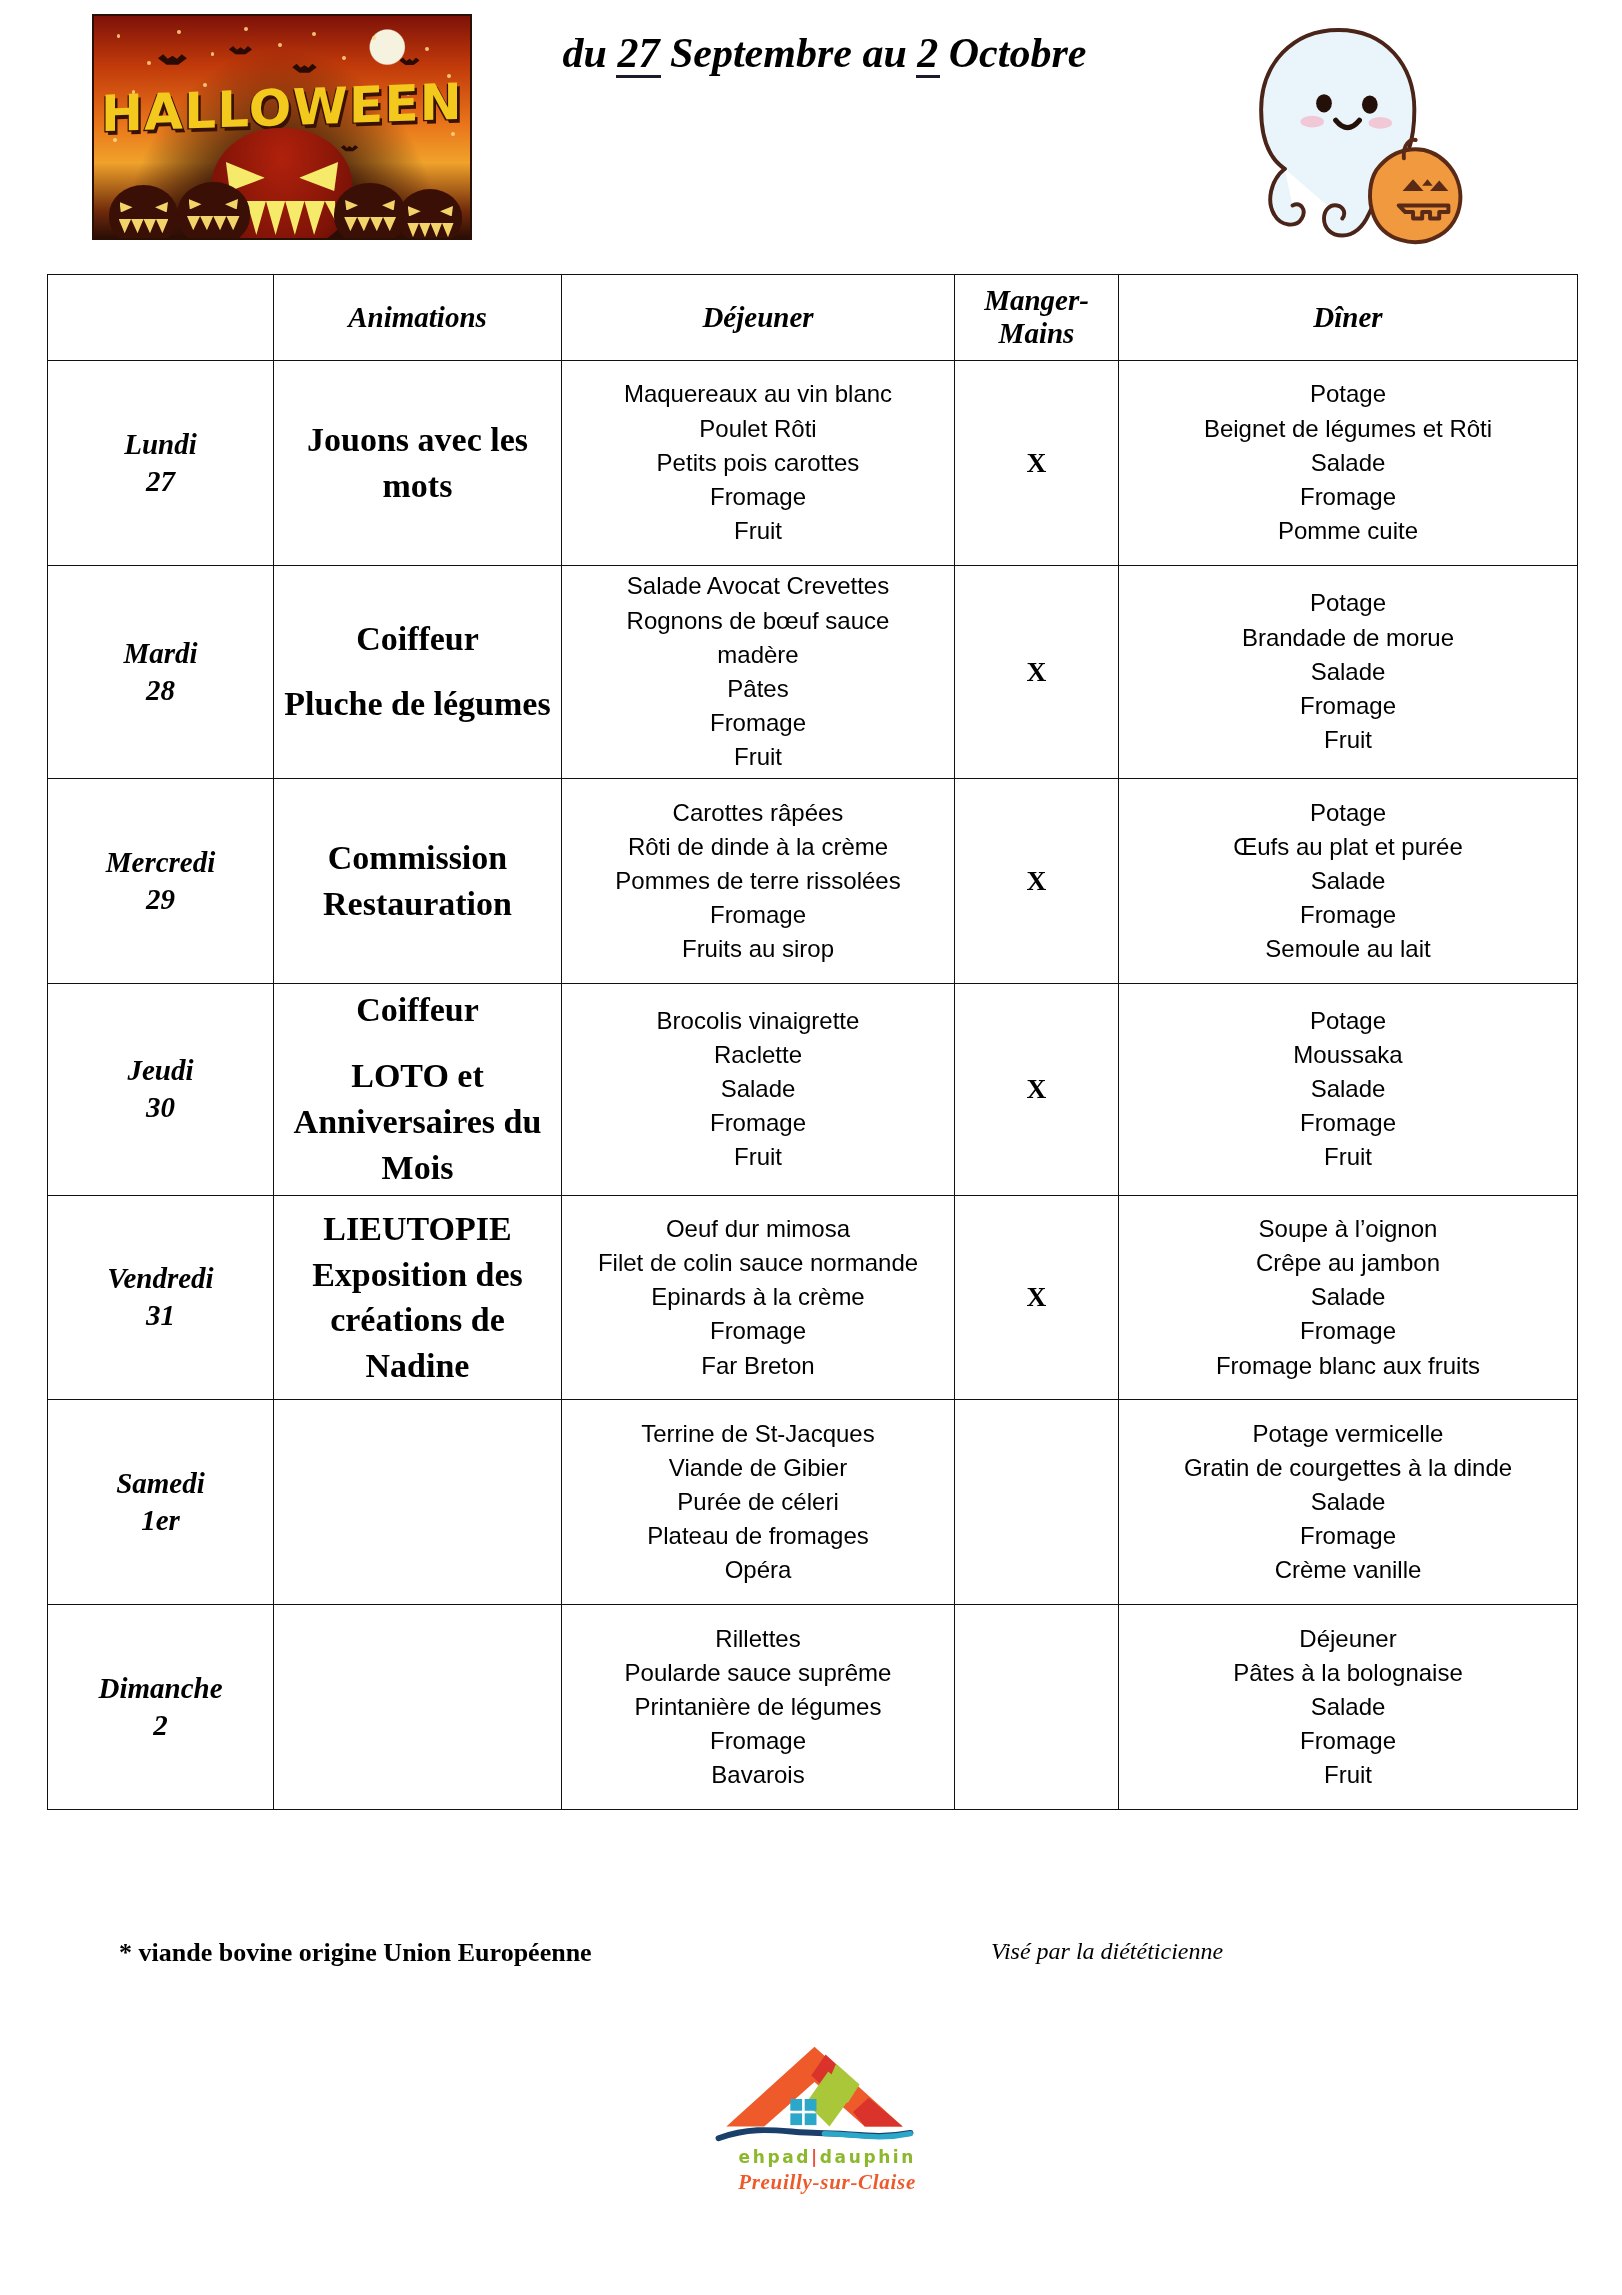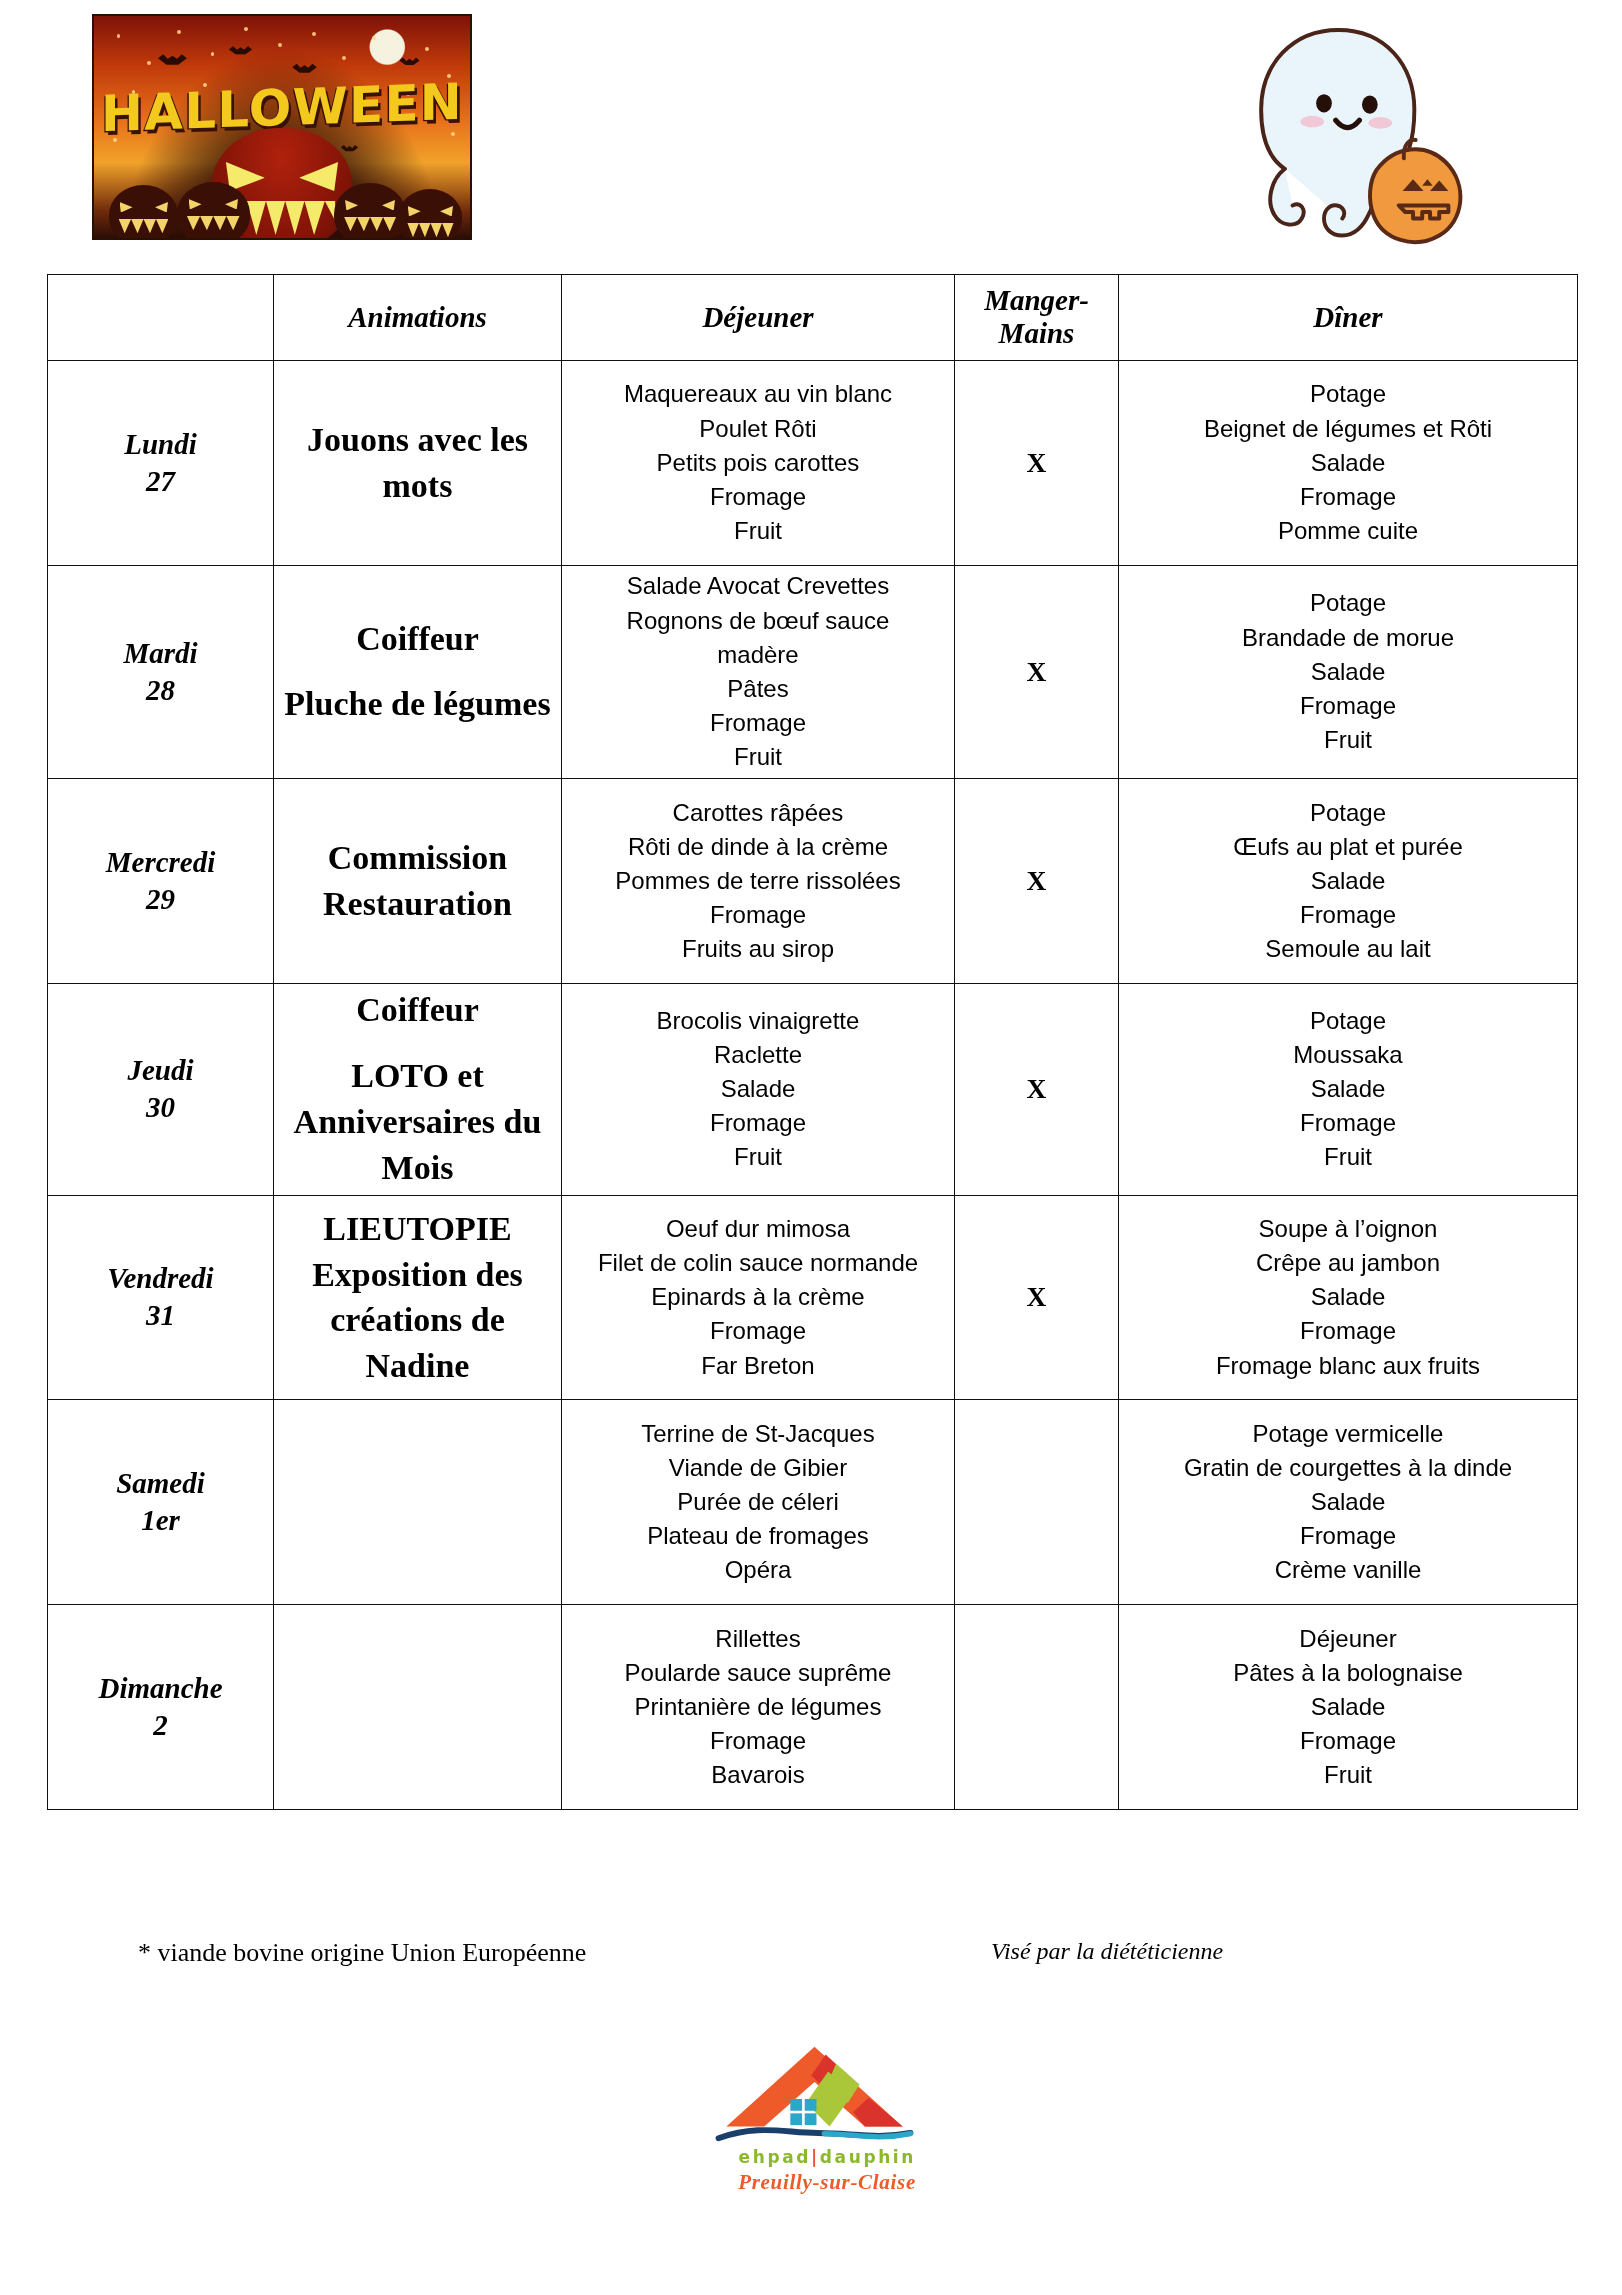--- a/index.html
+++ b/index.html
@@ -116,23 +116,23 @@
   .meal-cell div{white-space:nowrap;}
   .mm-cell{
     font-family:"Liberation Serif", serif;
     font-size:27.5px;font-weight:bold;
   }
   tr.day-row td{height:196px;}
   .foot-wrap{
     position:absolute;left:47px;top:1925px;width:1529px;height:59px;
   }
   .foot-left{
-    position:absolute;left:91px;top:13px;
-    font-family:"Liberation Serif", serif;
-    font-weight:normal;font-size:26px;
+    position:absolute;left:72px;top:13px;
+    font-family:"Liberation Serif", serif;
+    font-weight:bold;font-size:26px;
   }
   .foot-right{
     position:absolute;left:944px;top:13px;
     font-family:"Liberation Serif", serif;
     font-style:italic;font-size:24px;
   }
 
   
   .logo{position:absolute;left:713px;top:2035px;width:203px;height:216px;text-align:right;}
   .logo-mark{position:relative;width:203px;height:111px;margin:0 auto;}
@@ -201,20 +201,21 @@
           <span class="m"></span>
       </div>
       <div class="hw-small" style="right:2%;width:64px;height:56px;">
         <span class="e" style="left:9.2px"></span>
           <span class="e" style="right:9.2px;transform:scaleX(-1)"></span>
           <span class="m"></span>
       </div>
     </div>
 
     <div class="title-block">
+      <div class="title-sub"><span>du </span><span class="ink">27</span><span> Septembre au </span><span class="ink">2</span><span> Octobre</span></div>
     </div>
 
     <div class="ghost-img">
       <svg viewBox="0 0 420 380" width="275" height="249">
         <path d="M108 250 C78 230 72 190 72 160 C72 90 120 38 190 38 C262 38 306 92 306 160 C306 200 298 238 272 262
                  C256 278 246 300 236 320 C228 338 214 352 196 352 C178 352 168 340 168 326 C168 312 178 304 188 306
                  C198 308 202 318 196 326" fill="#eaf5fb" stroke="#4a2418" stroke-width="6" stroke-linecap="round" stroke-linejoin="round"></path>
         <path d="M108 250 C86 268 80 300 92 320 C102 338 126 340 134 326 C142 312 132 300 120 306" fill="#eaf5fb" stroke="#4a2418" stroke-width="6" stroke-linecap="round" stroke-linejoin="round"></path>
         <ellipse cx="168" cy="150" rx="12" ry="14" fill="#241009"></ellipse>
         <ellipse cx="238" cy="152" rx="12" ry="14" fill="#241009"></ellipse>

